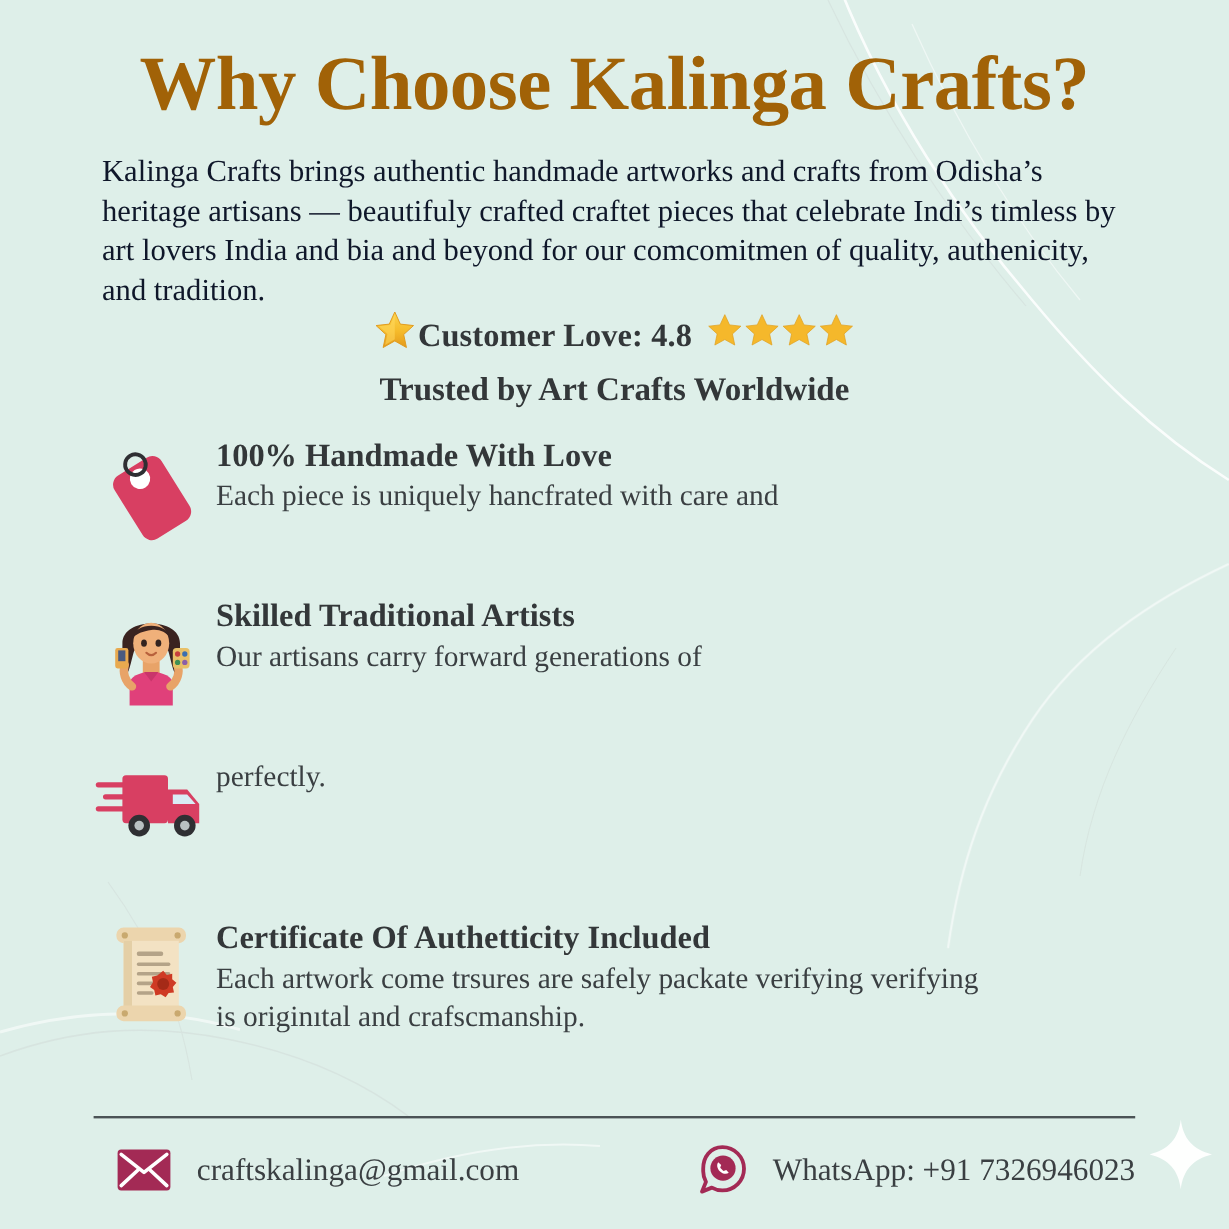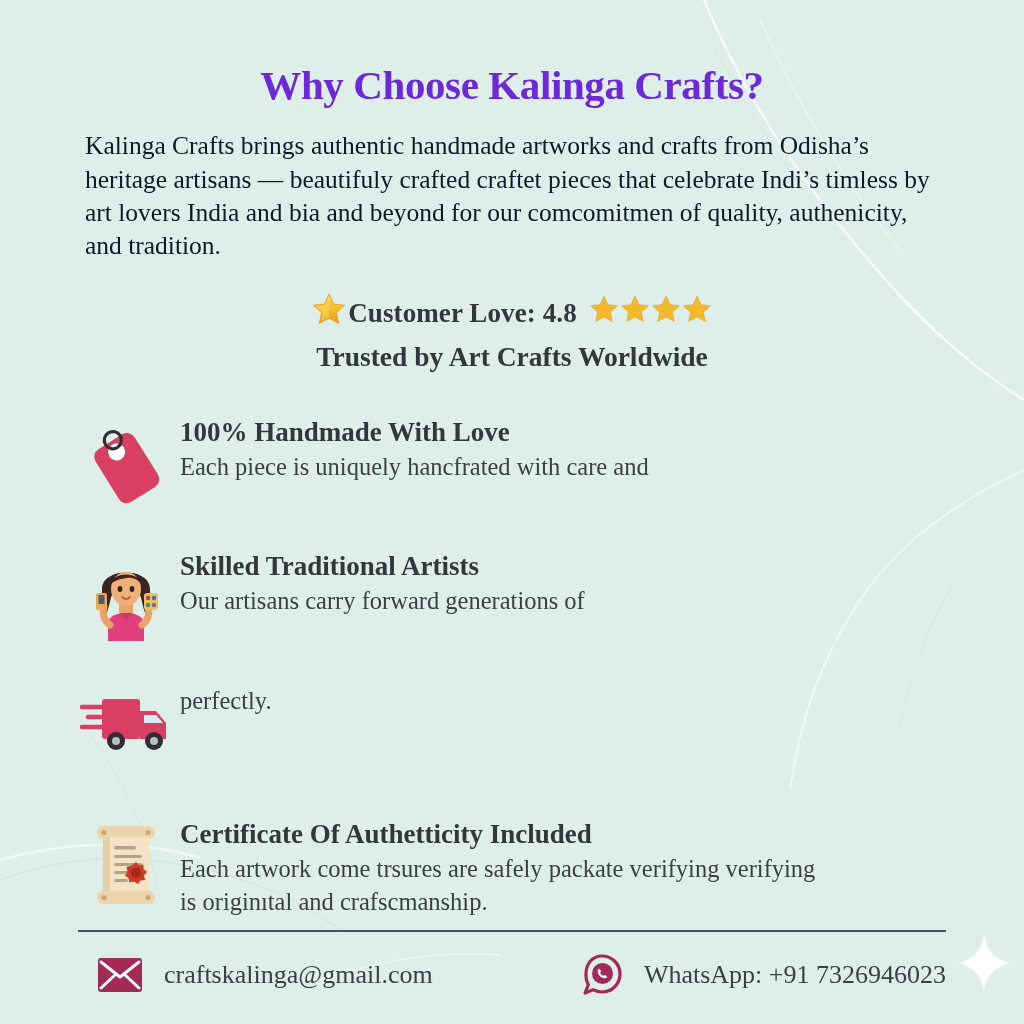--- a/index.html
+++ b/index.html
@@ -39,43 +39,42 @@
 
   .content {
     position: relative;
     z-index: 3;
     padding: 0 78px;
   }
 
   
   .title {
     margin: 0;
-    padding-top: 64px;
+    padding-top: 36px;
     text-align: center;
-    font-size: 41px;
+    font-size: 64px;
     line-height: 1.06;
     font-weight: bold;
-    color: #6d28d9;
+    color: #a16207;
     letter-spacing: -0.4px;
     font-family: "Liberation Serif", "DejaVu Serif", serif;
   }
 
   
   .intro {
     margin: 22px 0 0 0;
     padding: 0 7px;
     font-size: 25.5px;
     line-height: 1.30;
     color: #0f172a;
     text-align: left;
   }
 
   
   .rating-wrap {
-    margin-top: 30px;
     text-align: center;
   }
   .rating-line {
     font-size: 27px;
     font-weight: bold;
     color: #333739;
     line-height: 1.2;
     display: flex;
     justify-content: center;
     align-items: center;
@@ -90,21 +89,21 @@
   }
   .trusted-line {
     margin-top: 8px;
     font-size: 27.5px;
     font-weight: bold;
     color: #333739;
   }
 
   
   .features {
-    margin-top: 44px;
+    margin-top: 24px;
   }
   .feature {
     display: flex;
     align-items: flex-start;
     margin-bottom: 22px;
     min-height: 112px;
   }
   .feature .icon-slot {
     flex: 0 0 96px;
     width: 96px;

